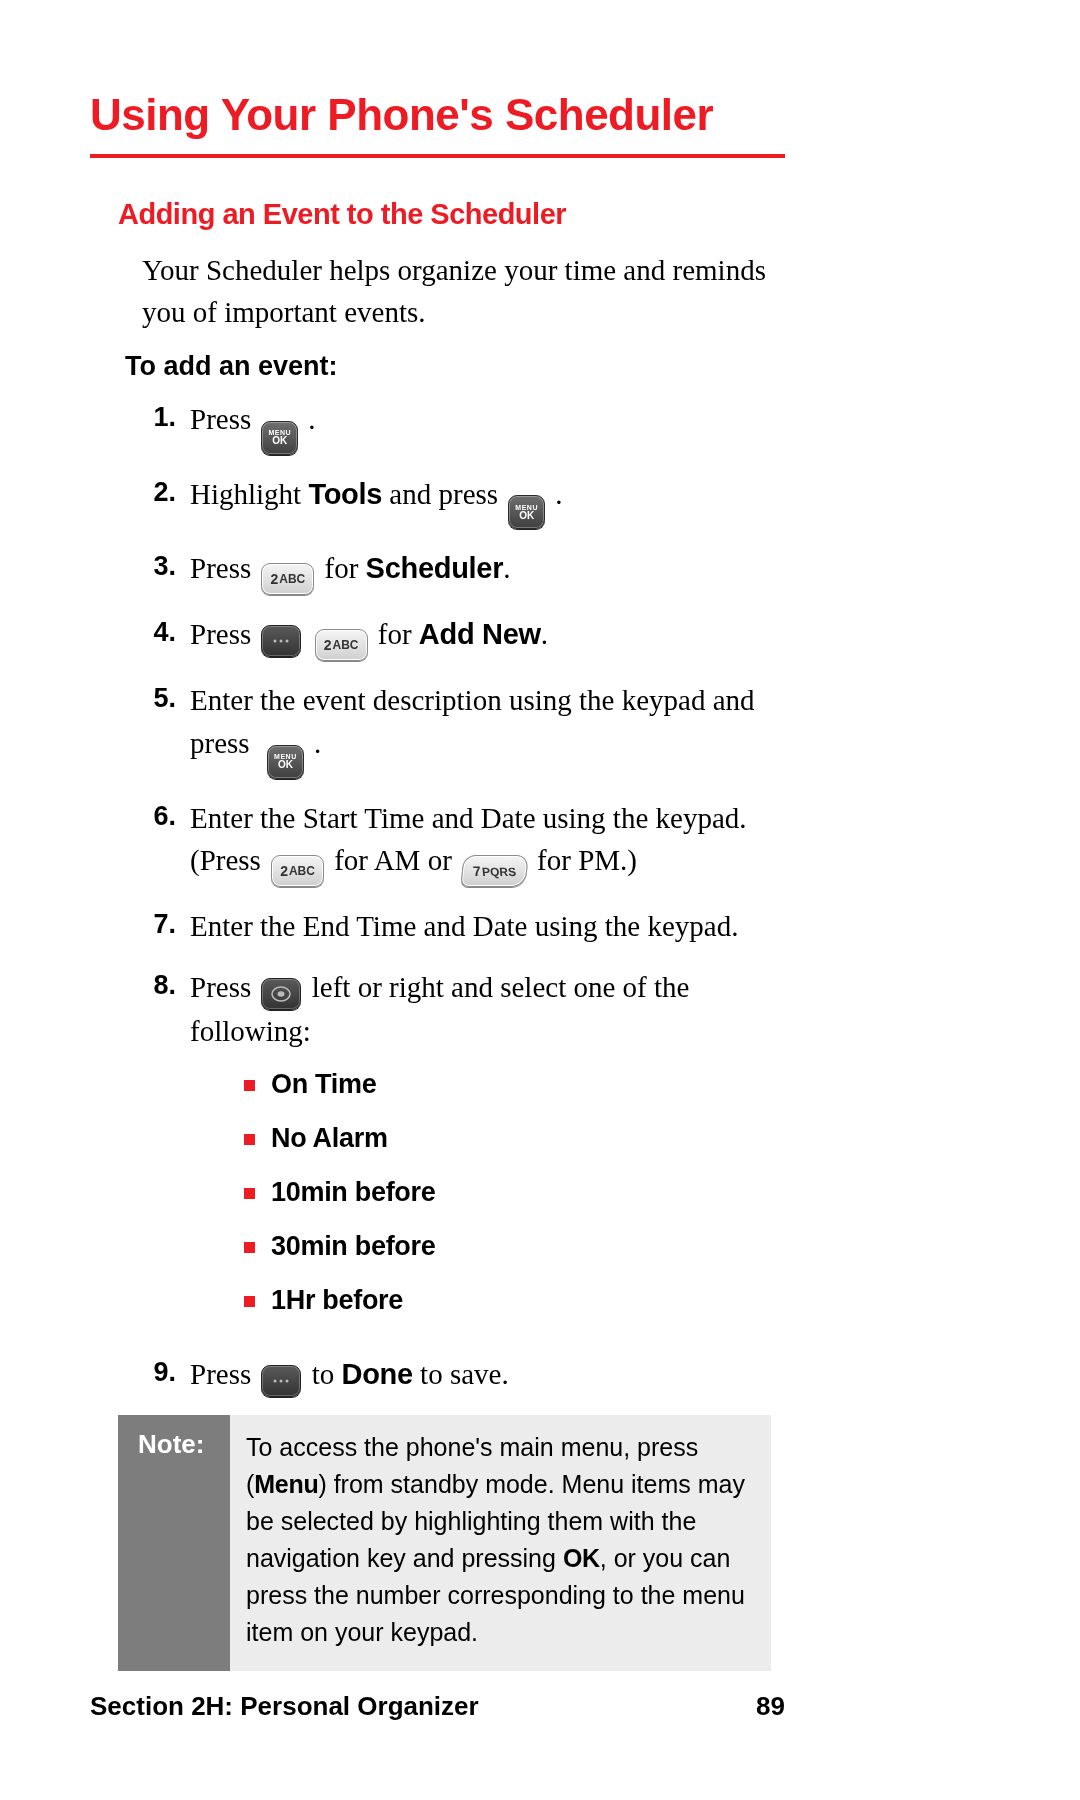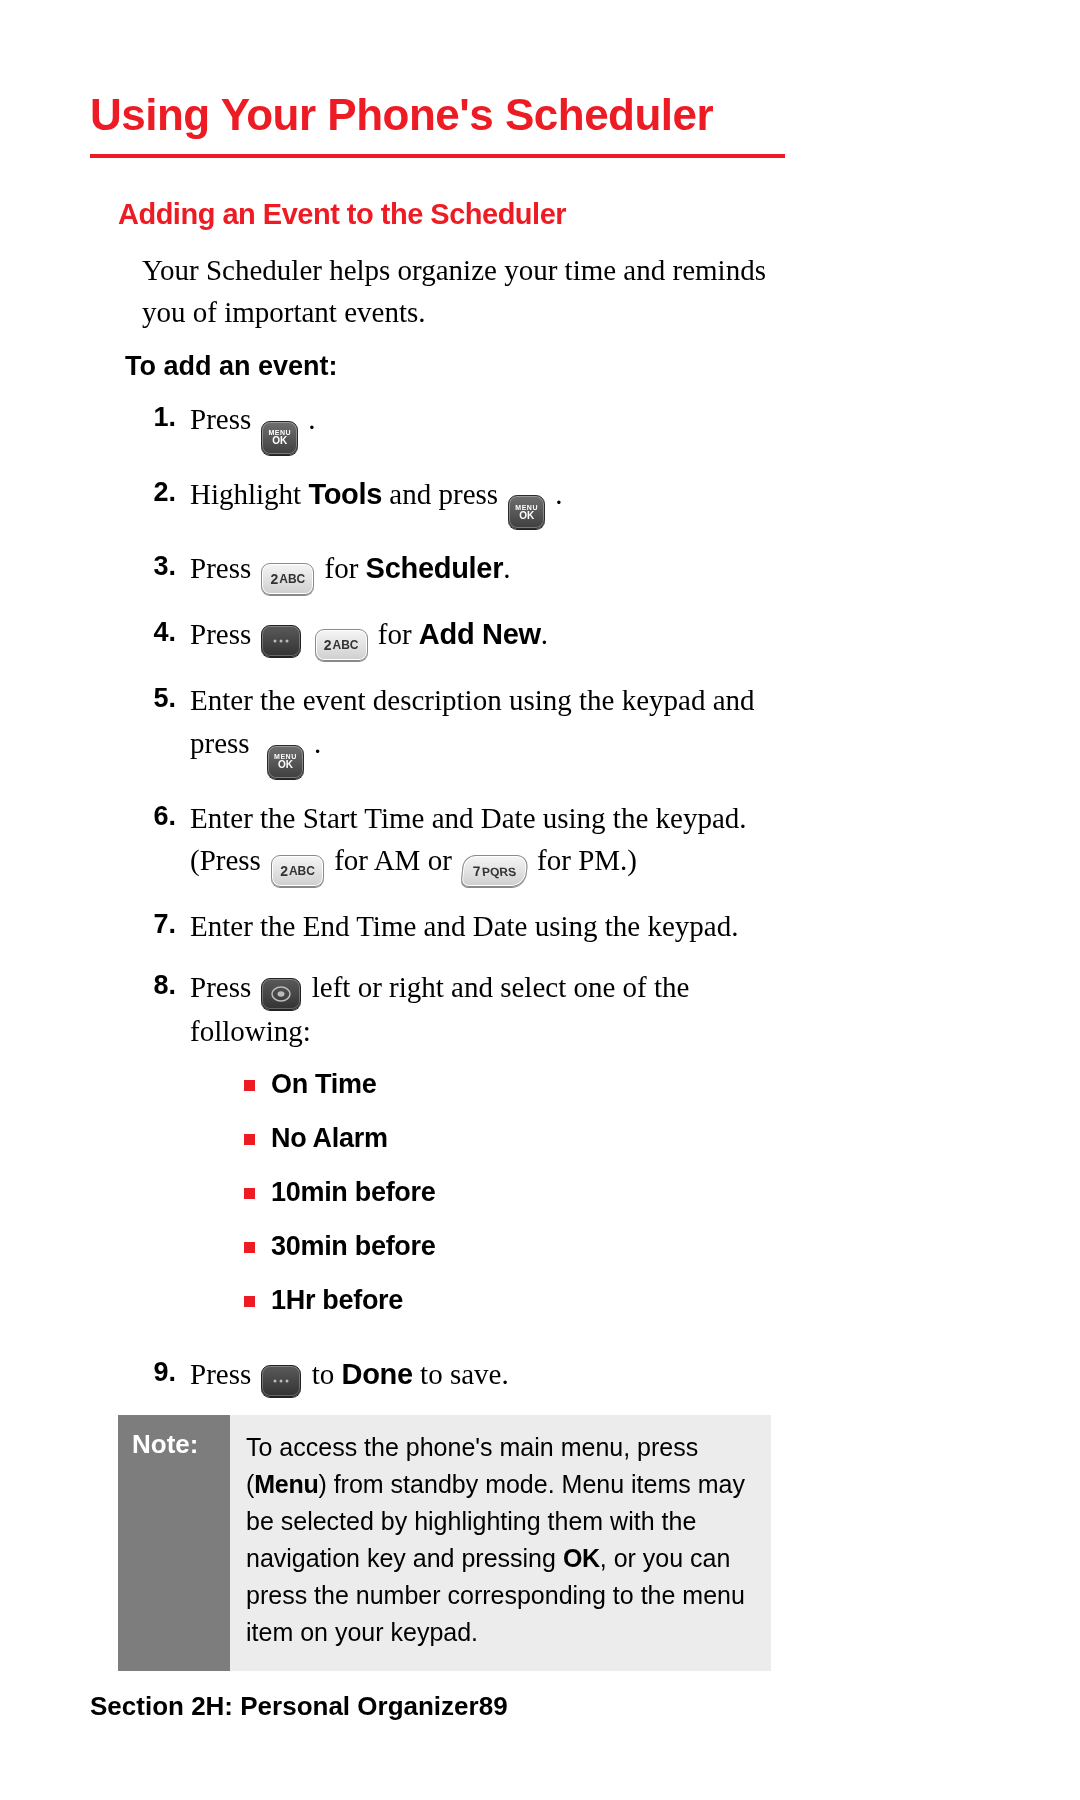--- a/index.html
+++ b/index.html
@@ -24,23 +24,23 @@
   .key.menu { background:linear-gradient(#6f6f6f,#3f3f3f); color:#fff; border-color:#2b2b2b; box-shadow:inset 0 0 0 1px rgba(255,255,255,0.3), 0 1px 0 #222; flex-direction:column; height:34px; padding:2px 6px; }
   .key.menu .t1 { font-size:7px; letter-spacing:0.5px; }
   .key.menu .t2 { font-size:10px; }
   .key.nav, .key.soft { background:linear-gradient(#5a5a5a,#333); border-color:#222; box-shadow:inset 0 0 0 1px rgba(255,255,255,0.25),0 1px 0 #222; width:40px; padding:0; }
   .key.nav svg, .key.soft svg { width:24px; height:18px; }
   .key.slant { border-radius:12px 12px 14px 8px; transform:skewX(-6deg); padding:0 10px; }
   .key.slant span { transform:skewX(6deg); display:inline-block; }
   .key .knum { font-size:14px; margin-right:1px; }
   .key .klet { font-size:12px; }
   .note { display:flex; margin:10px 0 0 0; background:#ececec; }
-  .note .lbl { background:#7d7d7d; color:#fff; font-family:'Helvetica Neue',Helvetica,Arial,sans-serif; font-weight:700; font-size:26px; padding:14px 12px 0 14px; min-width:112px; }
+  .note .lbl { background:#7d7d7d; color:#fff; font-family:'Helvetica Neue',Helvetica,Arial,sans-serif; font-weight:700; font-size:26px; padding:14px 12px 0 20px; min-width:112px; }
   .note .txt { font-family:'Helvetica Neue',Helvetica,Arial,sans-serif; font-size:25px; line-height:1.48; padding:14px 20px 20px 16px; }
-  .footer { position:absolute; left:90px; right:90px; bottom:78px; display:flex; font-family:'Helvetica Neue',Helvetica,Arial,sans-serif; font-weight:700; font-size:26px; }
+  .footer { position:absolute; left:90px; right:90px; bottom:78px; display:flex; justify-content:space-between; font-family:'Helvetica Neue',Helvetica,Arial,sans-serif; font-weight:700; font-size:26px; }
 </style>
 </head>
 <body>
 
 <div class="page">
 
   <div class="h1 sans">Using Your Phone's Scheduler</div>
   <div class="rule"></div>
 
   <div class="content">

